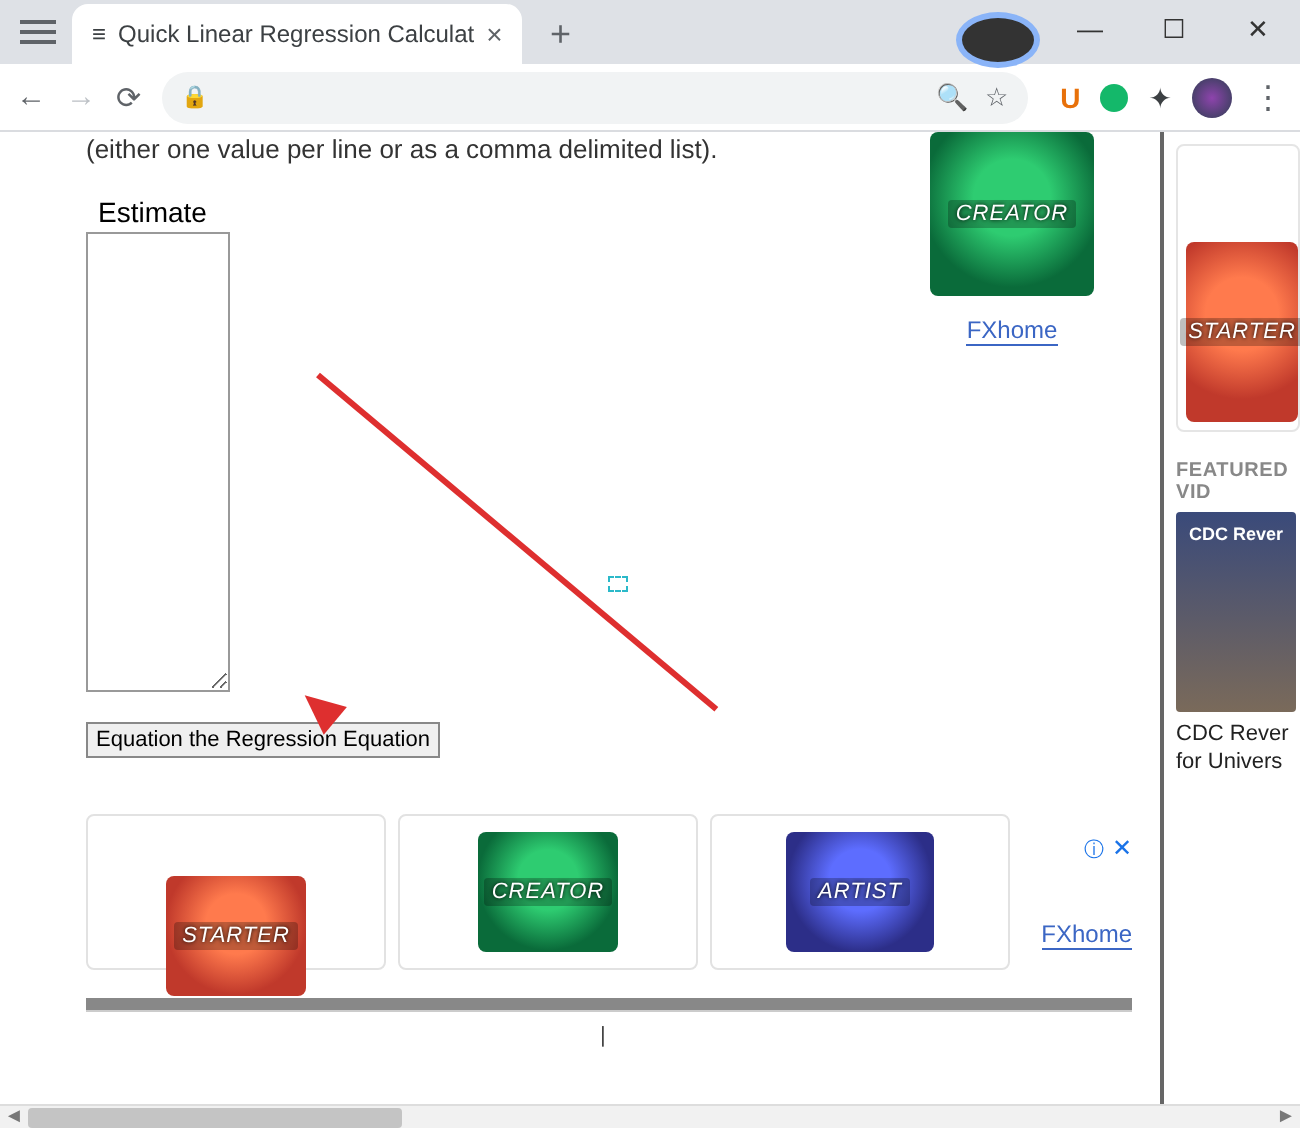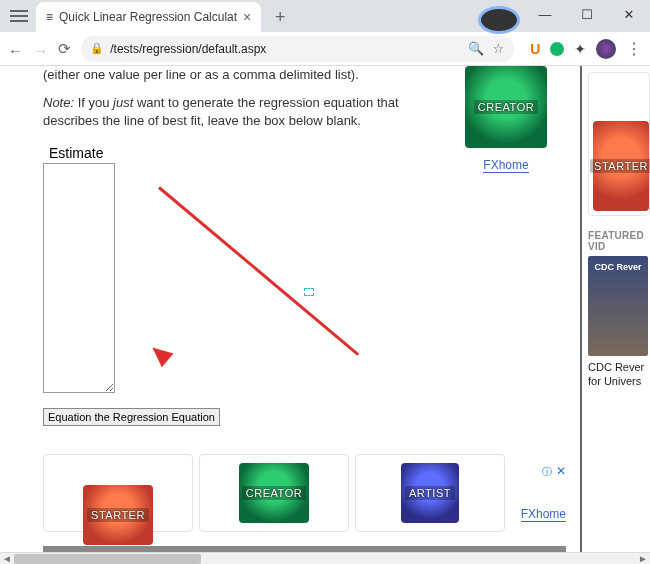--- a/index.html
+++ b/index.html
@@ -40,21 +40,21 @@
 .note-line { margin-top: 10px; }
 
 .main-flex { display: flex; gap: 20px; }
 .left-block { flex: 1; }
 .side-block { width: 120px; text-align: center; }
 
 .estimate-lbl { margin: 14px 0 2px 6px; font-size: 14px; }
 textarea.estimate { width: 72px; height: 230px; border: 1px solid #999; resize: both; font-size: 12px; padding: 2px; }
 .calc-btn { margin-top: 12px; font-size: 11px; padding: 2px 4px; border: 1px solid #888; background: #efefef; cursor: pointer; }
 
-.mascot { width: 82px; height: 82px; border-radius: 4px; display: inline-flex; align-items: center; justify-content: center; font-family: Impact, sans-serif; font-size: 11px; color: #fff; text-shadow: 0 0 2px #000; }
+.mascot { width: 82px; height: 82px; border-radius: 4px; display: inline-flex; align-items: center; justify-content: center; font-family: Impact, sans-serif; font-size: 11px; color: #fff; text-shadow: 0 0 2px #000; font-style: italic; }
 .mascot.creator { background: radial-gradient(circle at 50% 40%, #2ecc71 30%, #0a6b3a 70%); }
 .mascot.starter { background: radial-gradient(circle at 50% 40%, #ff7a4d 30%, #c0392b 70%); margin-top: 44px; }
 .mascot.artist { background: radial-gradient(circle at 50% 40%, #5d6dff 30%, #2c2e88 70%); }
 .mascot span { background: rgba(0,0,0,.25); padding: 1px 4px; border-radius: 2px; letter-spacing: .5px; }
 
 .fxlink { color: #3b66c4; border-bottom: 1px solid #3b66c4; font-size: 12px; display: inline-block; margin-top: 10px; cursor: pointer; text-align: right; }
 
 
 .arrow-wrap { position: absolute; top: 120px; left: 130px; pointer-events: none; }
 .arrow-line { width: 260px; height: 3px; background: #de2f2f; transform: rotate(40deg); transform-origin: left center; }
@@ -107,21 +107,20 @@
     <div>✕</div>
   </div>
 </div>
 
 <div class="toolbar">
   <span class="nav-icon">←</span>
   <span class="nav-icon dis">→</span>
   <span class="nav-icon">⟳</span>
   <div class="addr">
     <span class="lock">🔒</span>
-      <span class="url">/tests/regression/default.aspx</span>
     <div class="addr-right">
       <span>🔍</span>
       <span>☆</span>
     </div>
   </div>
   <div class="ext">
     <span class="ext-u">U</span>
     <span class="ext-g"></span>
     <span class="ext-puzzle">✦</span>
     <span class="avatar"></span>
@@ -129,23 +128,20 @@
   </div>
 </div>
 
 <div class="viewport">
   <div class="page">
     <div class="content-col">
 
       <div class="main-flex">
         <div class="left-block">
           <div class="body-text">(either one value per line or as a comma delimited list).</div>
-          <div class="body-text note-line">
-            <i>Note:</i><span> If you </span><i>just</i><span> want to generate the regression equation that describes the line of best fit, leave the box below blank.</span>
-          </div>
           <div class="estimate-lbl">Estimate</div>
           <textarea class="estimate" style=""></textarea>
           <div>
             <button class="calc-btn">Equation the Regression Equation</button>
           </div>
         </div>
         <div class="side-block">
           <div class="mascot creator">
               <span>CREATOR</span>
             </div>
@@ -165,21 +161,21 @@
           <div class="mascot starter" style="width:70px;height:60px">
               <span>STARTER</span>
             </div>
         </div>
         <div class="card">
           <div class="mascot creator" style="width:70px;height:60px">
               <span>CREATOR</span>
             </div>
         </div>
         <div class="card">
-          <div class="mascot artist" style="width:58px;height:60px">
+          <div class="mascot artist" style="width:74px;height:60px">
               <span>ARTIST</span>
             </div>
         </div>
         <div class="ad-meta">
           <span class="ad-tag">ⓘ</span><span class="ad-x">✕</span>
           <div style="margin-top:18px"><a class="fxlink">FXhome</a></div>
         </div>
       </div>
 
       <div class="sep"></div>

